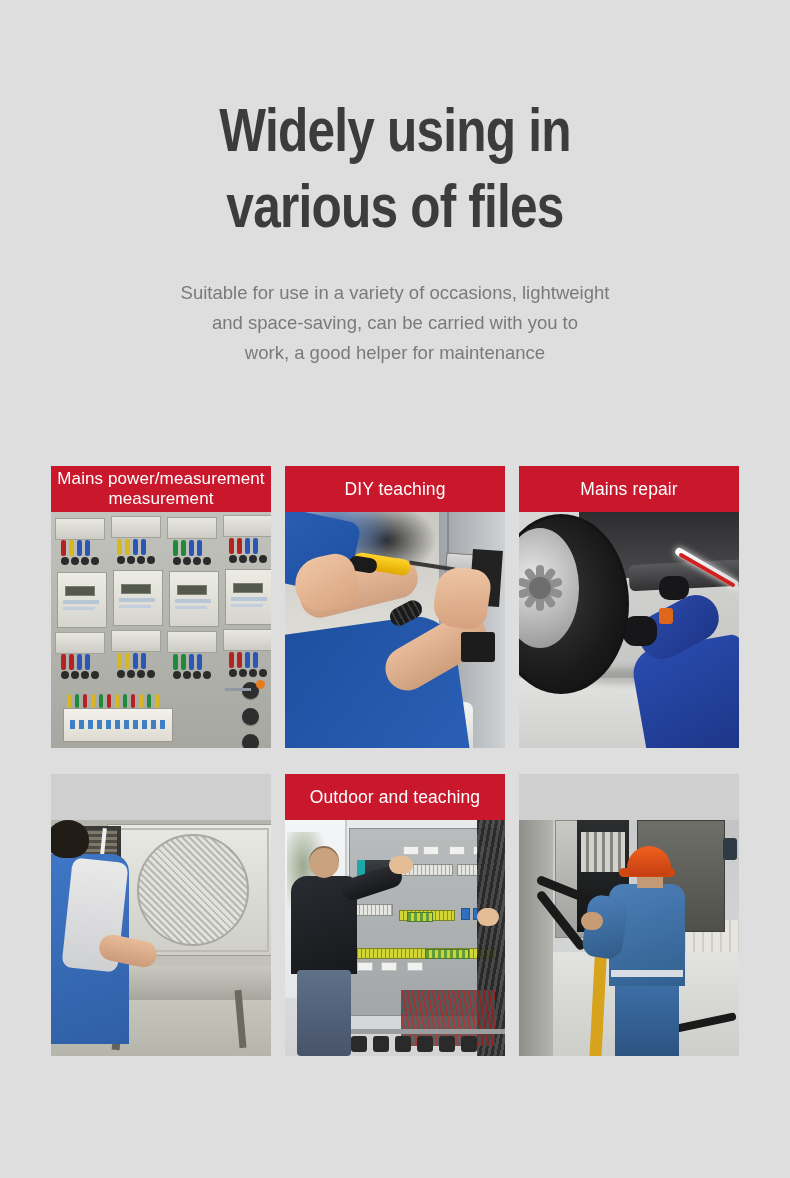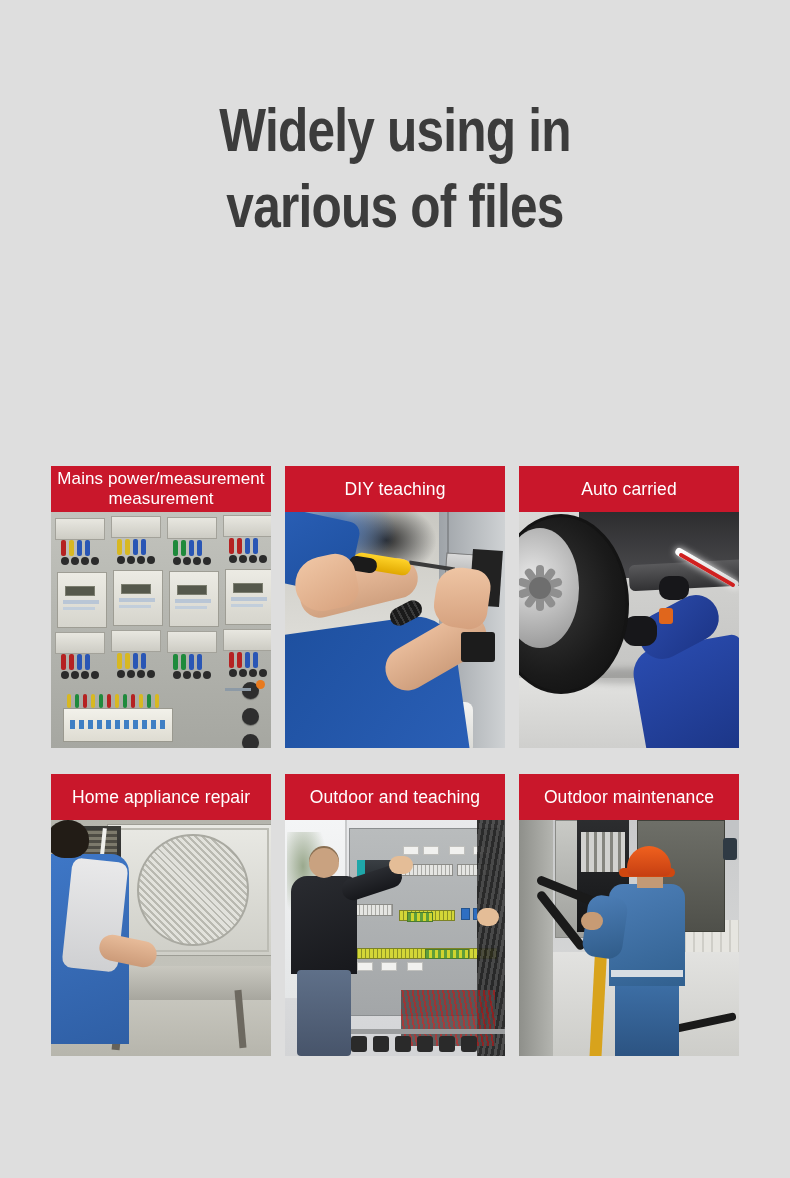--- a/index.html
+++ b/index.html
@@ -279,20 +279,25 @@
       background:#1a1a1a; transform:rotate(-12deg); }
 </style>
 </head>
 <body>
 
 <div class="page">
 
   <div class="header">
     <div class="title">Widely using in</div>
     <div class="title">various of files</div>
+    <div class="subtitle">
+      <div>Suitable for use in a variety of occasions, lightweight</div>
+      <div>and space-saving, can be carried with you to</div>
+      <div>work, a good helper for maintenance</div>
+    </div>
   </div>
 
   <div class="grid">
 
     <div class="card">
       <div class="card-banner two-line">
         <span>
           <span>Mains power/measurement</span><br>
           <span>measurement</span>
         </span>
@@ -460,21 +465,21 @@
           <div class="sd-handle"></div>
           <div class="sd-grip"></div>
           <div class="hand1"></div>
           <div class="hand2"></div>
         </div>
       </div>
     </div>
 
     <div class="card">
       <div class="card-banner">
-        <span>Auto carried</span>
+        <span>Mains repair</span>
       </div>
       <div class="card-photo">
         <div class="ph p3">
           <div class="floor"></div>
           <div class="underbody"></div>
           <div class="chassis"></div>
           <div class="shadow"></div>
           <div class="mech-body"></div>
           <div class="mech-arm"></div>
           <div class="glove"></div>
@@ -488,23 +493,20 @@
             <div class="spoke" style="transform:rotate(72deg);"></div>
             <div class="spoke" style="transform:rotate(144deg);"></div>
             <div class="spoke" style="transform:rotate(216deg);"></div>
             <div class="spoke" style="transform:rotate(288deg);"></div>
           </div>
         </div>
       </div>
     </div>
 
     <div class="card">
-      <div class="card-banner">
-        <span>Home appliance repair</span>
-      </div>
       <div class="card-photo">
         <div class="ph p4">
           <div class="ground"></div>
           <div class="acbody"></div>
           <div class="grille"></div>
           <div class="acframe"></div>
           <div class="opening"></div>
           <div class="coils"></div>
           <div class="yellowwire"></div>
           <div class="whitepipe"></div>
@@ -562,23 +564,20 @@
           <div class="man-arm"></div>
           <div class="man-hair"></div>
           <div class="man-head"></div>
           <div class="hand-skin"></div>
           <div class="hand-right"></div>
         </div>
       </div>
     </div>
 
     <div class="card">
-      <div class="card-banner">
-        <span>Outdoor maintenance</span>
-      </div>
       <div class="card-photo">
         <div class="ph p6">
           <div class="sky"></div>
           <div class="wall"></div>
           <div class="ground"></div>
           <div class="cabright"></div>
           <div class="ins"></div>
           <div class="cabinet"></div>
           <div class="cabdoor"></div>
           <div class="fuses"></div>

